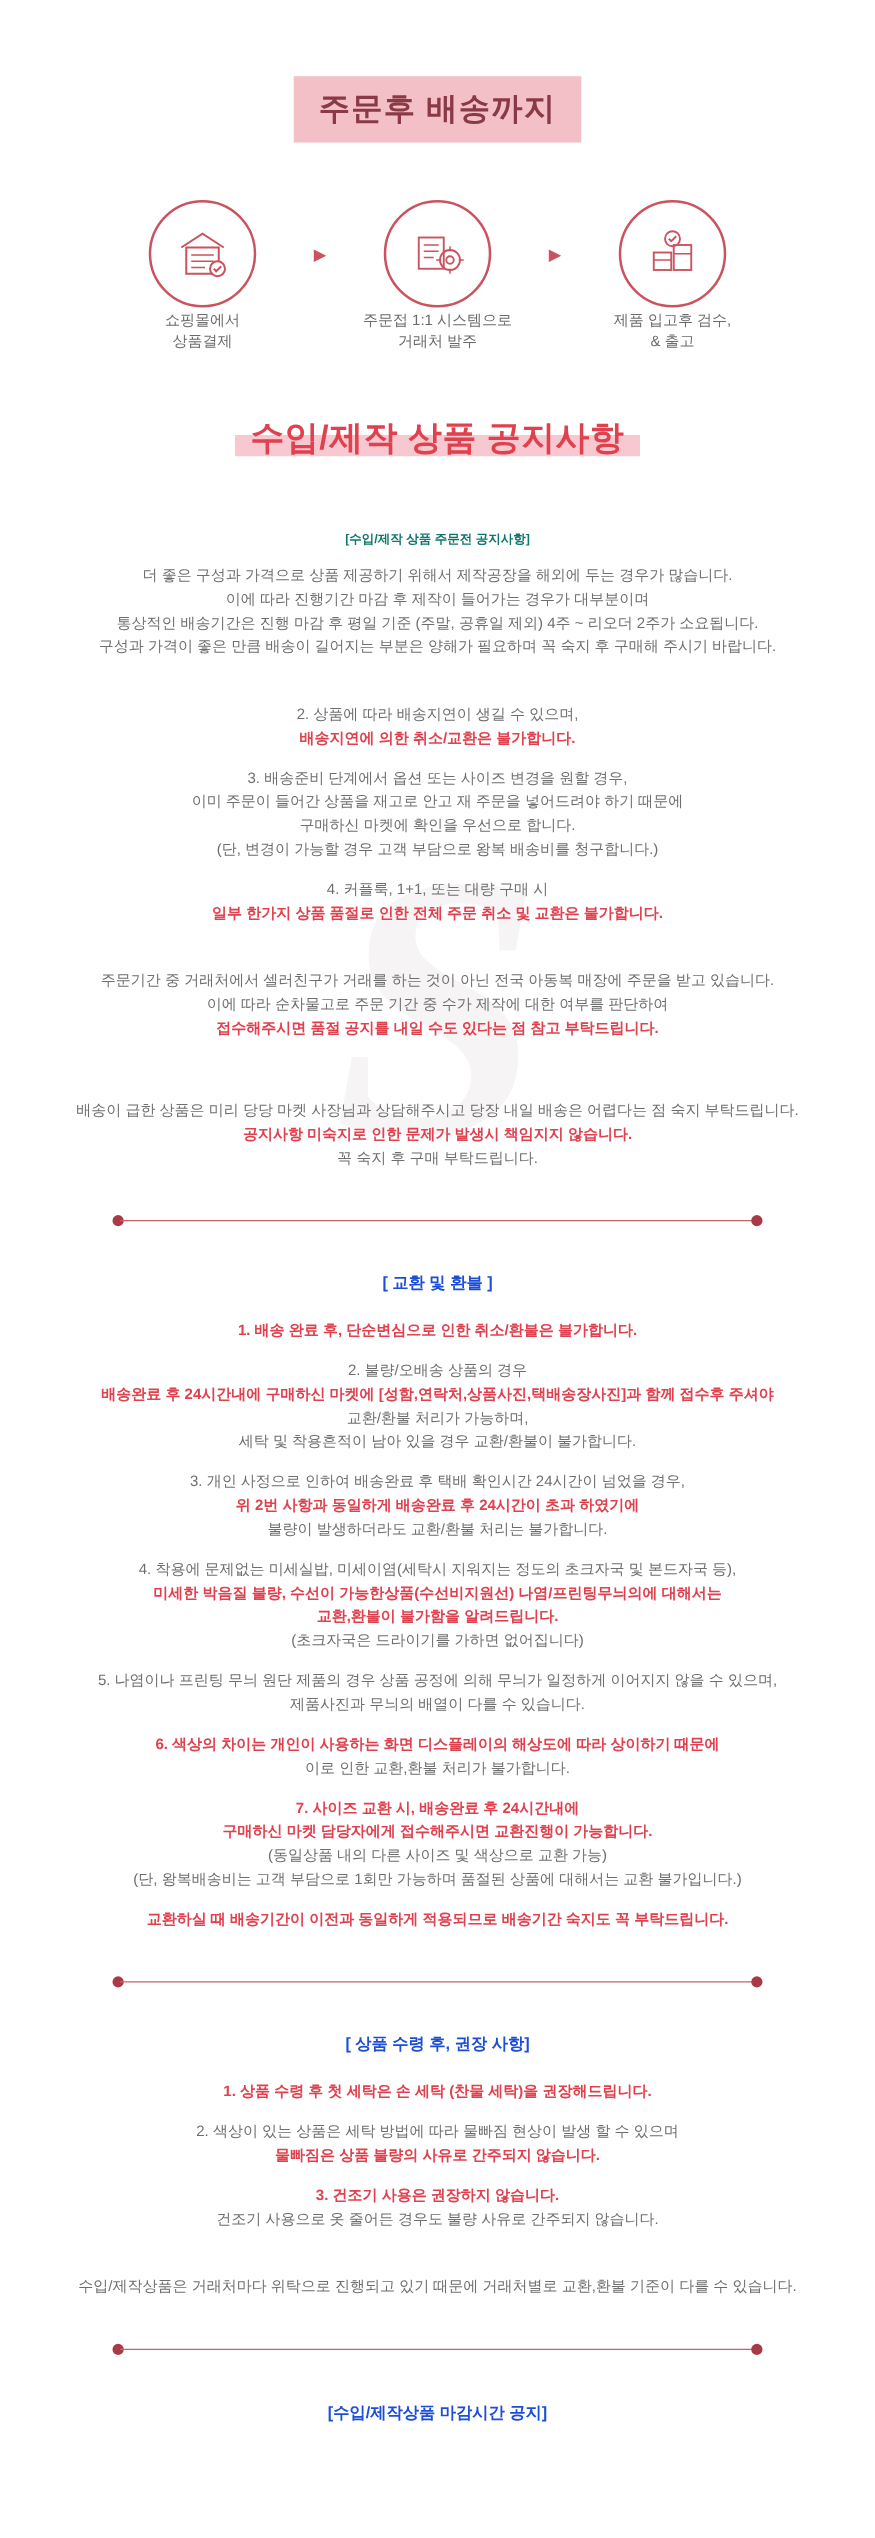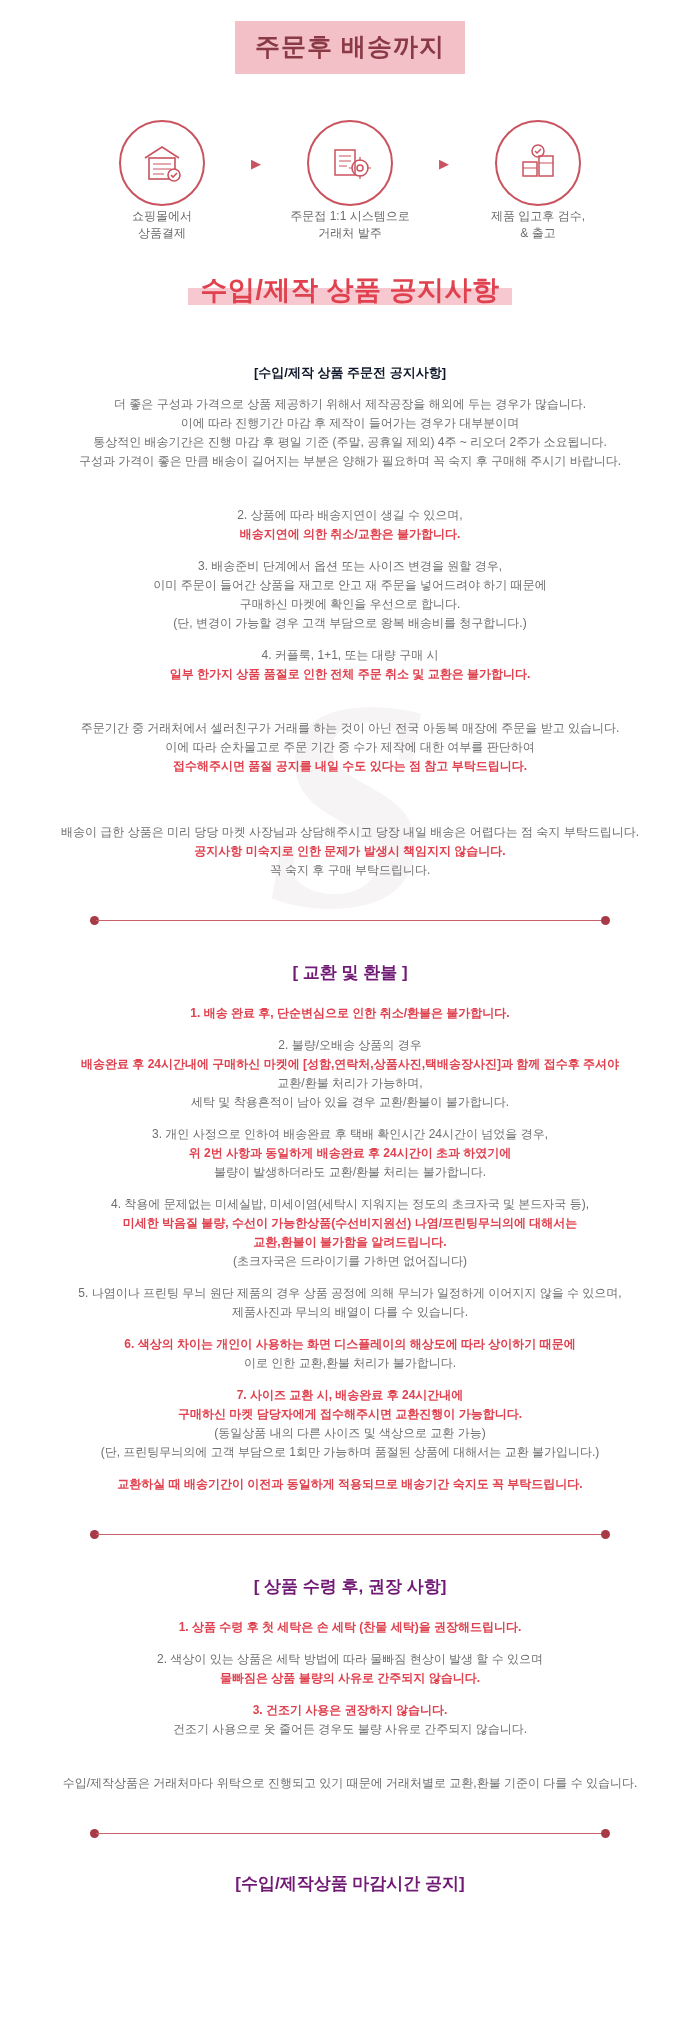--- a/index.html
+++ b/index.html
@@ -36,21 +36,21 @@
     font-style: italic;
     font-weight: bold;
     z-index: 0;
     pointer-events: none;
     user-select: none;
   }
   .content { position: relative; z-index: 2; }
 
   
   .top-banner {
-    margin: 20px auto 0;
+    margin: 60px auto 0;
     width: 230px;
     background: #f4c0c7;
     text-align: center;
     padding: 9px 0 11px;
   }
   .top-banner .t {
     font-size: 25px;
     font-weight: bold;
     color: #8a3a46;
     letter-spacing: 1px;
@@ -86,21 +86,21 @@
   .arrow {
     width: 38px;
     margin-top: 36px;
     text-align: center;
     color: #c9535f;
     font-size: 13px;
   }
 
   
   .sec-title-wrap {
-    margin: 30px auto 0;
+    margin: 50px auto 0;
     width: 360px;
     text-align: center;
     position: relative;
   }
   .sec-title-bar {
     position: absolute;
     left: 18px; right: 18px;
     top: 16px;
     height: 17px;
     background: #f7c8cf;
@@ -111,23 +111,23 @@
     z-index: 2;
     font-size: 27px;
     font-weight: bold;
     color: #e0414f;
     letter-spacing: 0.5px;
   }
 
   
   .block { text-align: center; }
   .hd {
-    font-size: 13px;
-    font-weight: bold;
-    color: #0f172a;
+    font-size: 10px;
+    font-weight: bold;
+    color: #0f766e;
     margin-bottom: 13px;
   }
   .ln {
     font-size: 12px;
     line-height: 19px;
     color: #6e6e6e;
   }
   .ln.red { color: #e0414f; font-weight: bold; }
   .gap-s { height: 13px; }
   .gap-m { height: 22px; }
@@ -150,23 +150,23 @@
     position: absolute;
     top: 0;
     width: 9px; height: 9px;
     border-radius: 50%;
     background: #a83a47;
   }
   .divider .dot.l { left: 0; }
   .divider .dot.r { right: 0; }
 
   .sub-hd {
-    font-size: 17px;
-    font-weight: bold;
-    color: #701a75;
+    font-size: 13px;
+    font-weight: bold;
+    color: #1d4ed8;
     margin-bottom: 20px;
   }
   .foot {
     text-align: center;
     font-size: 11px;
     color: #6e6e6e;
     line-height: 19px;
     padding-bottom: 40px;
   }
 </style>
@@ -332,21 +332,21 @@
       <div class="gap-s"></div>
       <div>
         <div class="ln red">6. 색상의 차이는 개인이 사용하는 화면 디스플레이의 해상도에 따라 상이하기 때문에</div>
         <div class="ln">이로 인한 교환,환불 처리가 불가합니다.</div>
       </div>
       <div class="gap-s"></div>
       <div>
         <div class="ln red">7. 사이즈 교환 시, 배송완료 후 24시간내에</div>
         <div class="ln red">구매하신 마켓 담당자에게 접수해주시면 교환진행이 가능합니다.</div>
         <div class="ln">(동일상품 내의 다른 사이즈 및 색상으로 교환 가능)</div>
-        <div class="ln">(단, 프린팅무늬의에 고객 부담으로 1회만 가능하며 품절된 상품에 대해서는 교환 불가입니다.)</div>
+        <div class="ln">(단, 왕복배송비는 고객 부담으로 1회만 가능하며 품절된 상품에 대해서는 교환 불가입니다.)</div>
       </div>
       <div class="gap-s"></div>
       <div>
         <div class="ln red">교환하실 때 배송기간이 이전과 동일하게 적용되므로 배송기간 숙지도 꼭 부탁드립니다.</div>
       </div>
     </div>
 
     <div class="divider">
       <div class="dot l"></div>
       <div class="line"></div>

